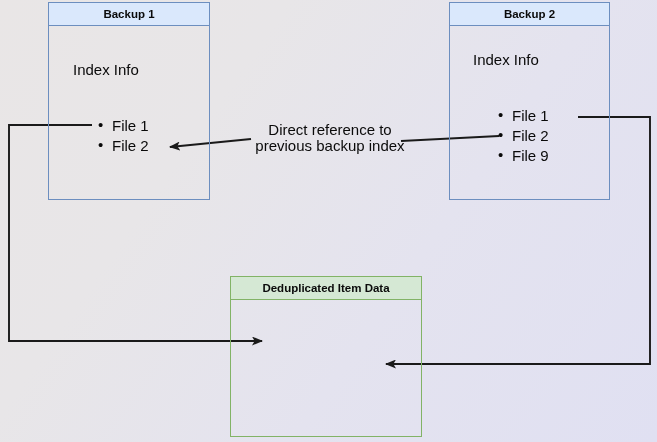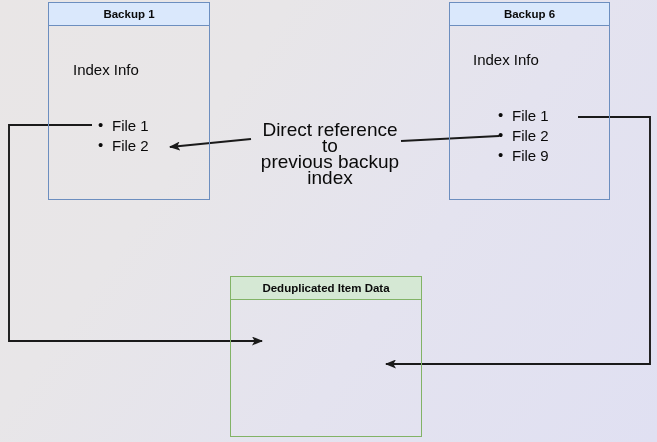--- a/index.html
+++ b/index.html
@@ -83,21 +83,21 @@
     content: "\2022";
     position: absolute;
     left: 0;
     top: -1px;
     font-size: 15px;
     line-height: 20px;
   }
   .center-label {
     position: absolute;
     text-align: center;
-    font-size: 19px;
+    font-size: 15px;
     line-height: 16px;
     color: #0a0a0a;
     white-space: pre-line;
   }
 </style>
 </head>
 <body>
 
 <div id="canvas">
 
@@ -128,21 +128,21 @@
   <div class="box box-blue" style="left:48px; top:2px; width:162px; height:198px;">
     <div class="box-header header-blue">Backup 1</div>
   </div>
   <div class="index-label" style="left:73px; top:61px;">Index Info</div>
   <ul class="file-list" style="left:98px; top:116px;">
     <li>File 1</li>
     <li>File 2</li>
   </ul>
 
   <div class="box box-blue" style="left:449px; top:2px; width:161px; height:198px;">
-    <div class="box-header header-blue">Backup 6</div>
+    <div class="box-header header-blue">Backup 2</div>
   </div>
   <div class="index-label" style="left:473px; top:51px;">Index Info</div>
   <ul class="file-list" style="left:498px; top:106px;">
     <li>File 1</li>
     <li>File 2</li>
     <li>File 9</li>
   </ul>
 
   <div class="box box-green" style="left:230px; top:276px; width:192px; height:161px;">
     <div class="box-header header-green">Deduplicated Item Data</div>

